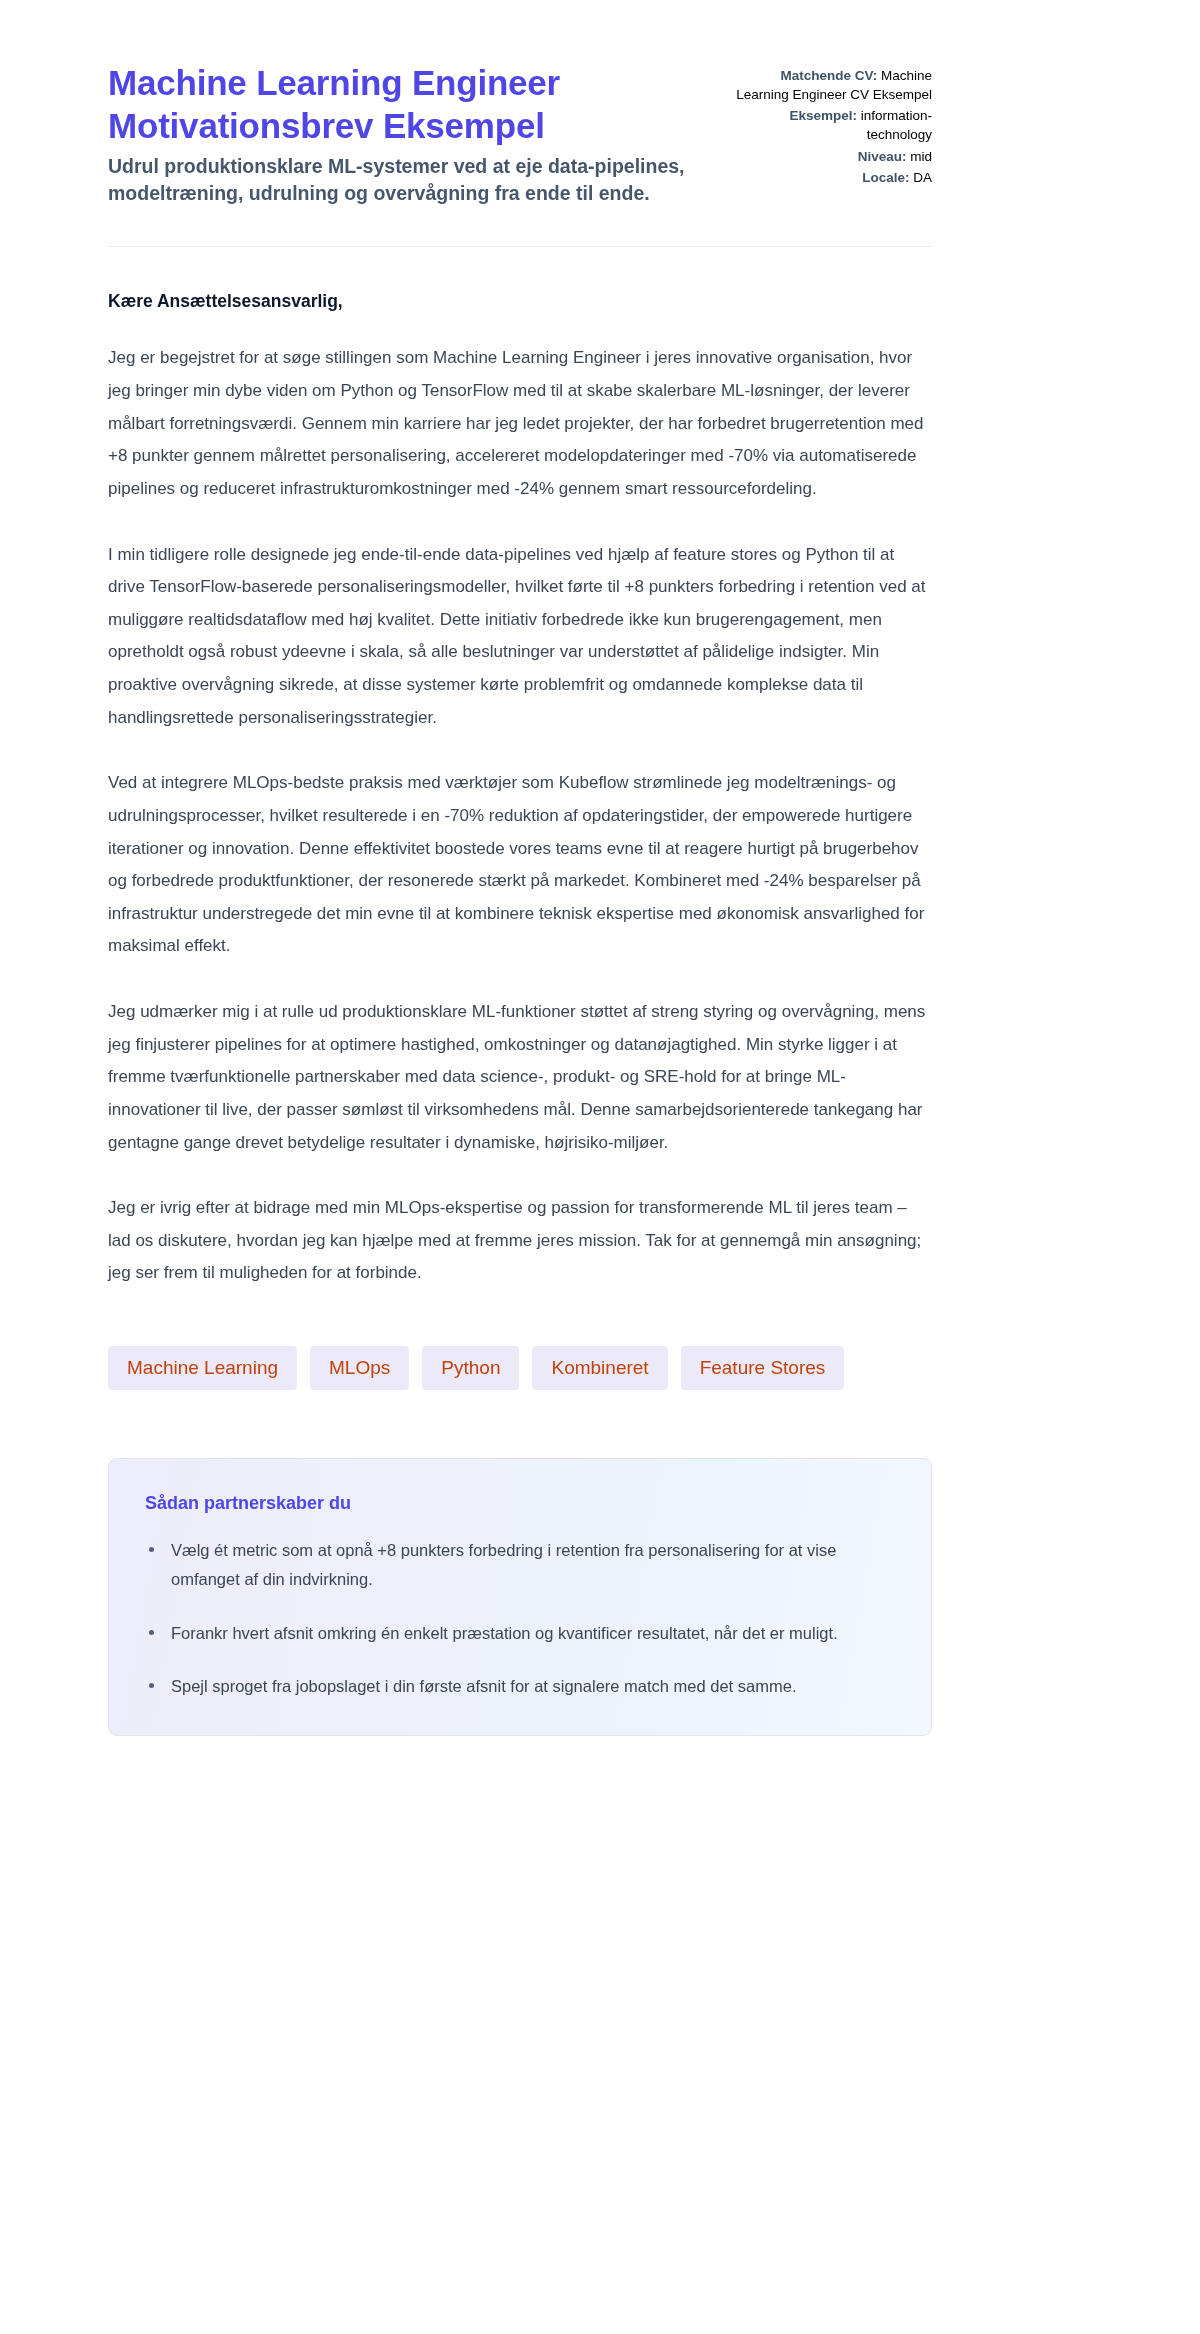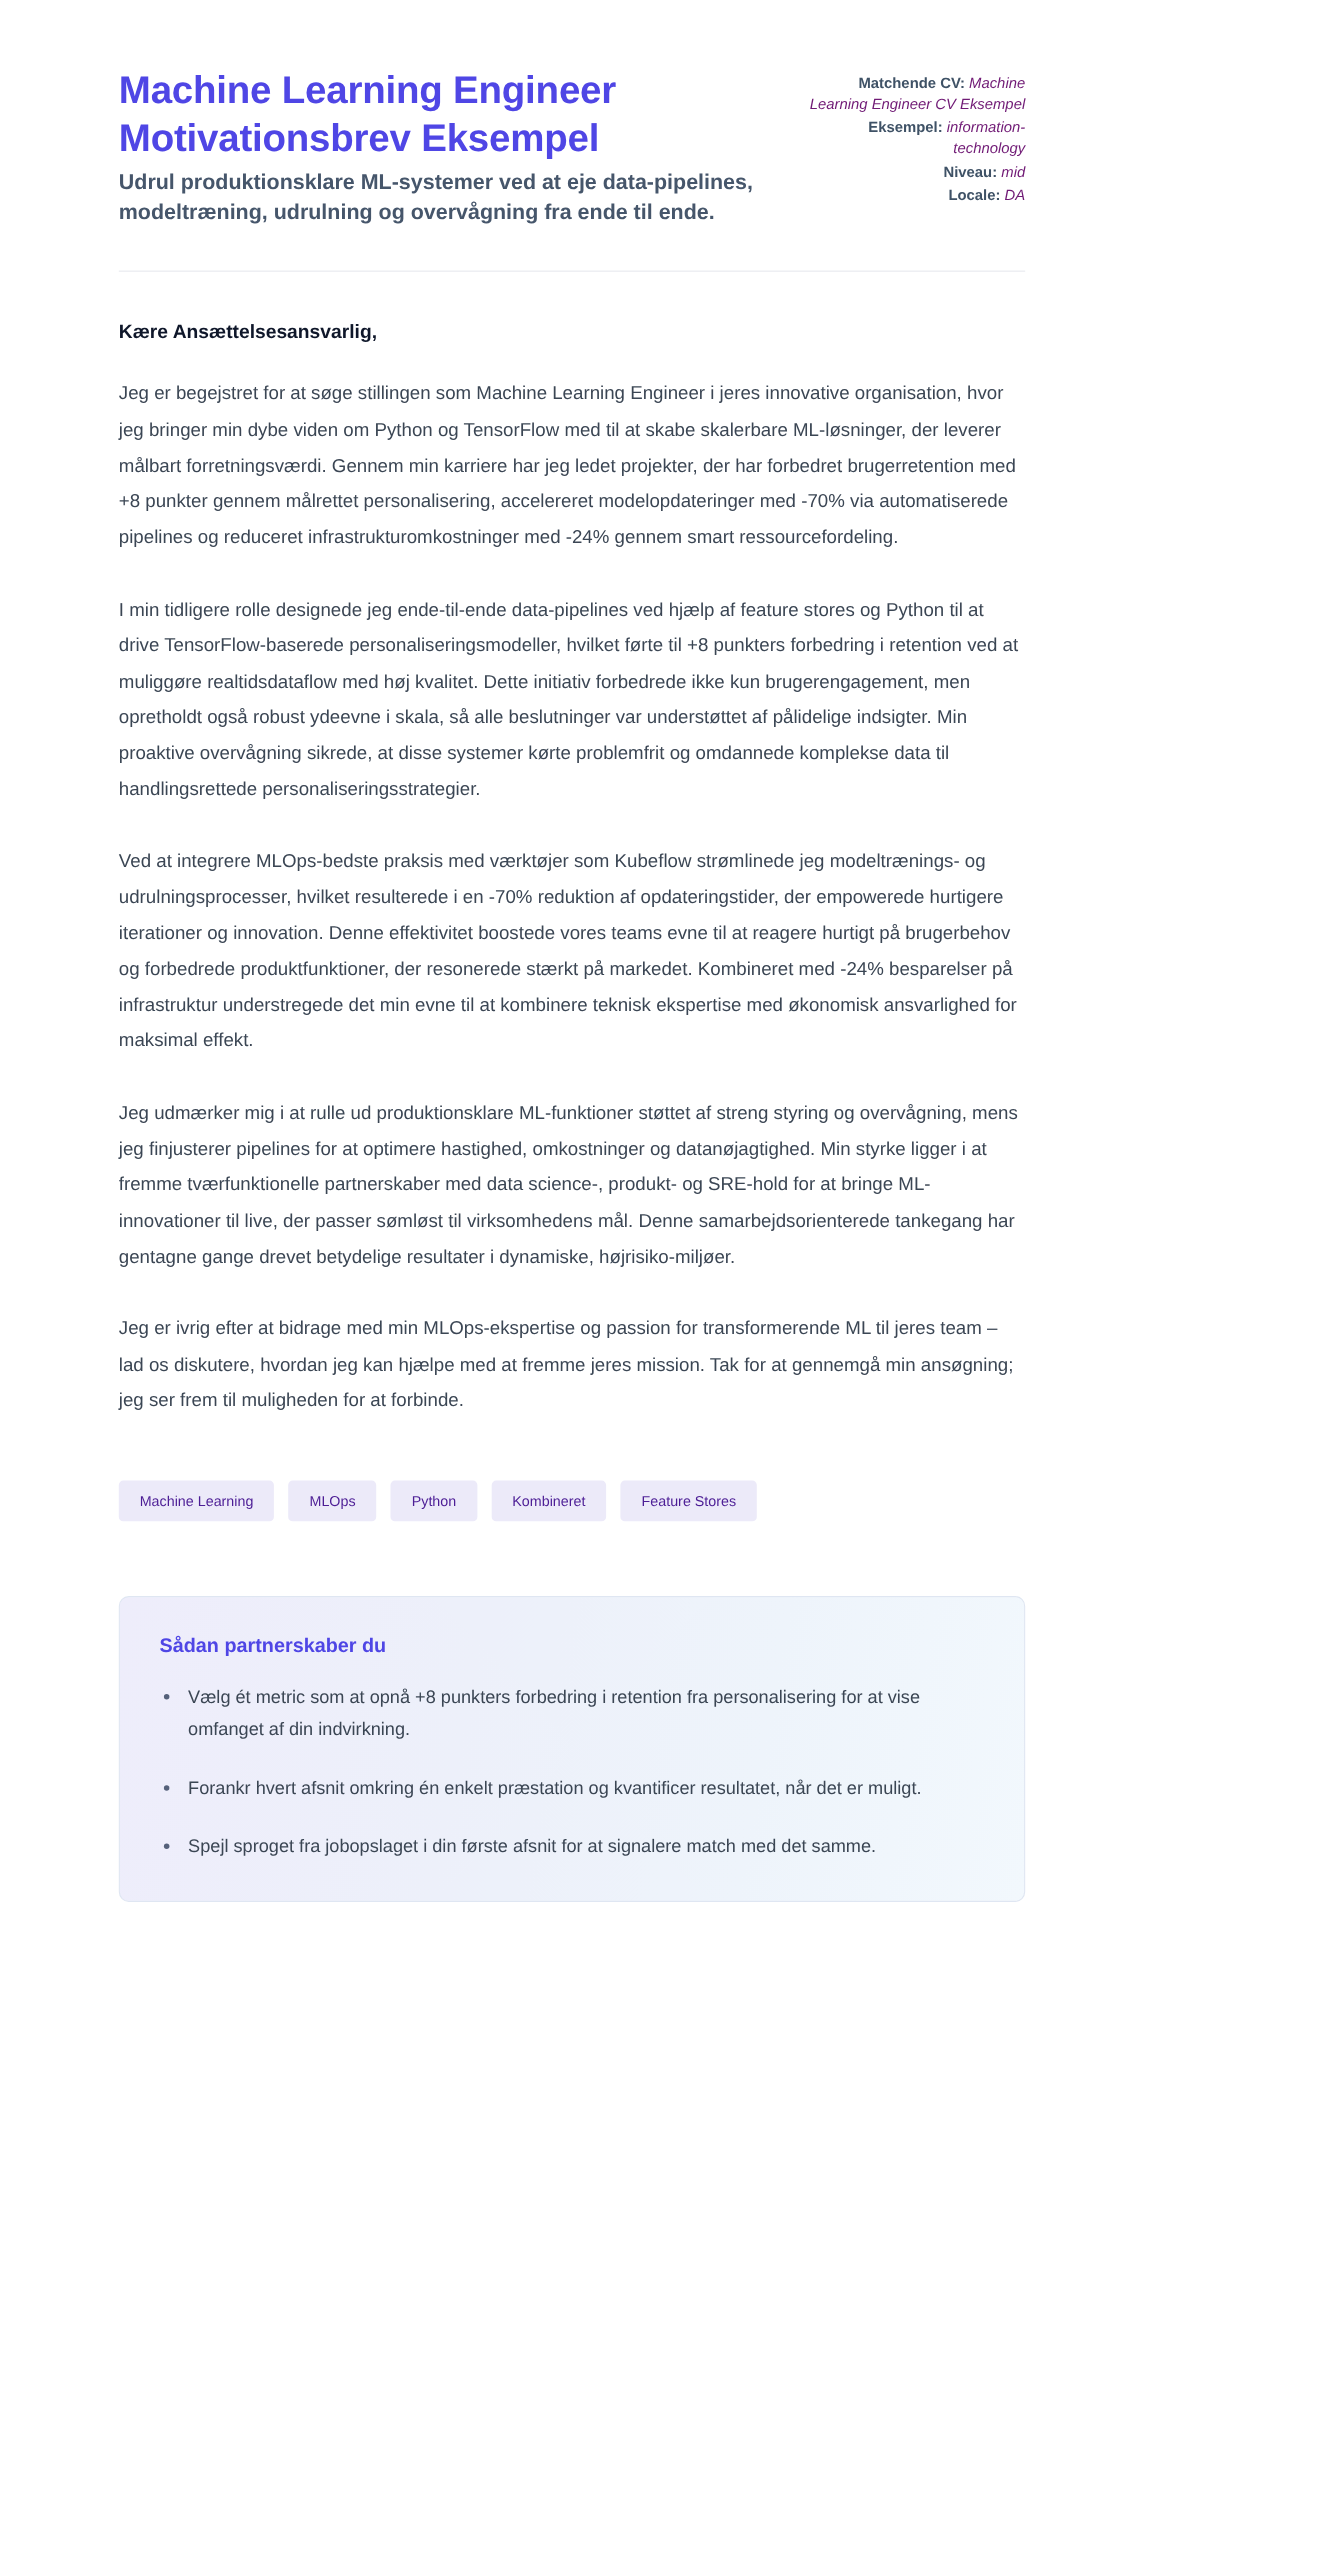--- a/index.html
+++ b/index.html
@@ -53,21 +53,21 @@
     font-size: 13.5px;
     line-height: 1.42;
     color: #6b7a8c;
     padding-top: 4px;
   }
   .meta-row { margin-bottom: 2px; }
   .meta-label {
     font-weight: 700;
     color: #3f5266;
   }
-  .meta-value { color: #701a75; font-style: italic; }
+  .meta-value { color: #000000; }
 
   .divider {
     height: 1px;
     background: #e7e9ee;
     margin: 40px 0 0 0;
     border: 0;
   }
 
   
   .letter { padding-top: 44px; }
@@ -101,22 +101,22 @@
 
   
   .tags {
     display: flex;
     flex-wrap: wrap;
     gap: 13px;
     margin-top: 56px;
   }
   .tag {
     background: #eceaf9;
-    color: #4c1d95;
-    font-size: 13px;
+    color: #c2410c;
+    font-size: 19px;
     padding: 11px 19px;
     border-radius: 4px;
     white-space: nowrap;
   }
 
   
   .tips {
     margin-top: 68px;
     border: 1px solid #dfe6f2;
     border-radius: 9px;

